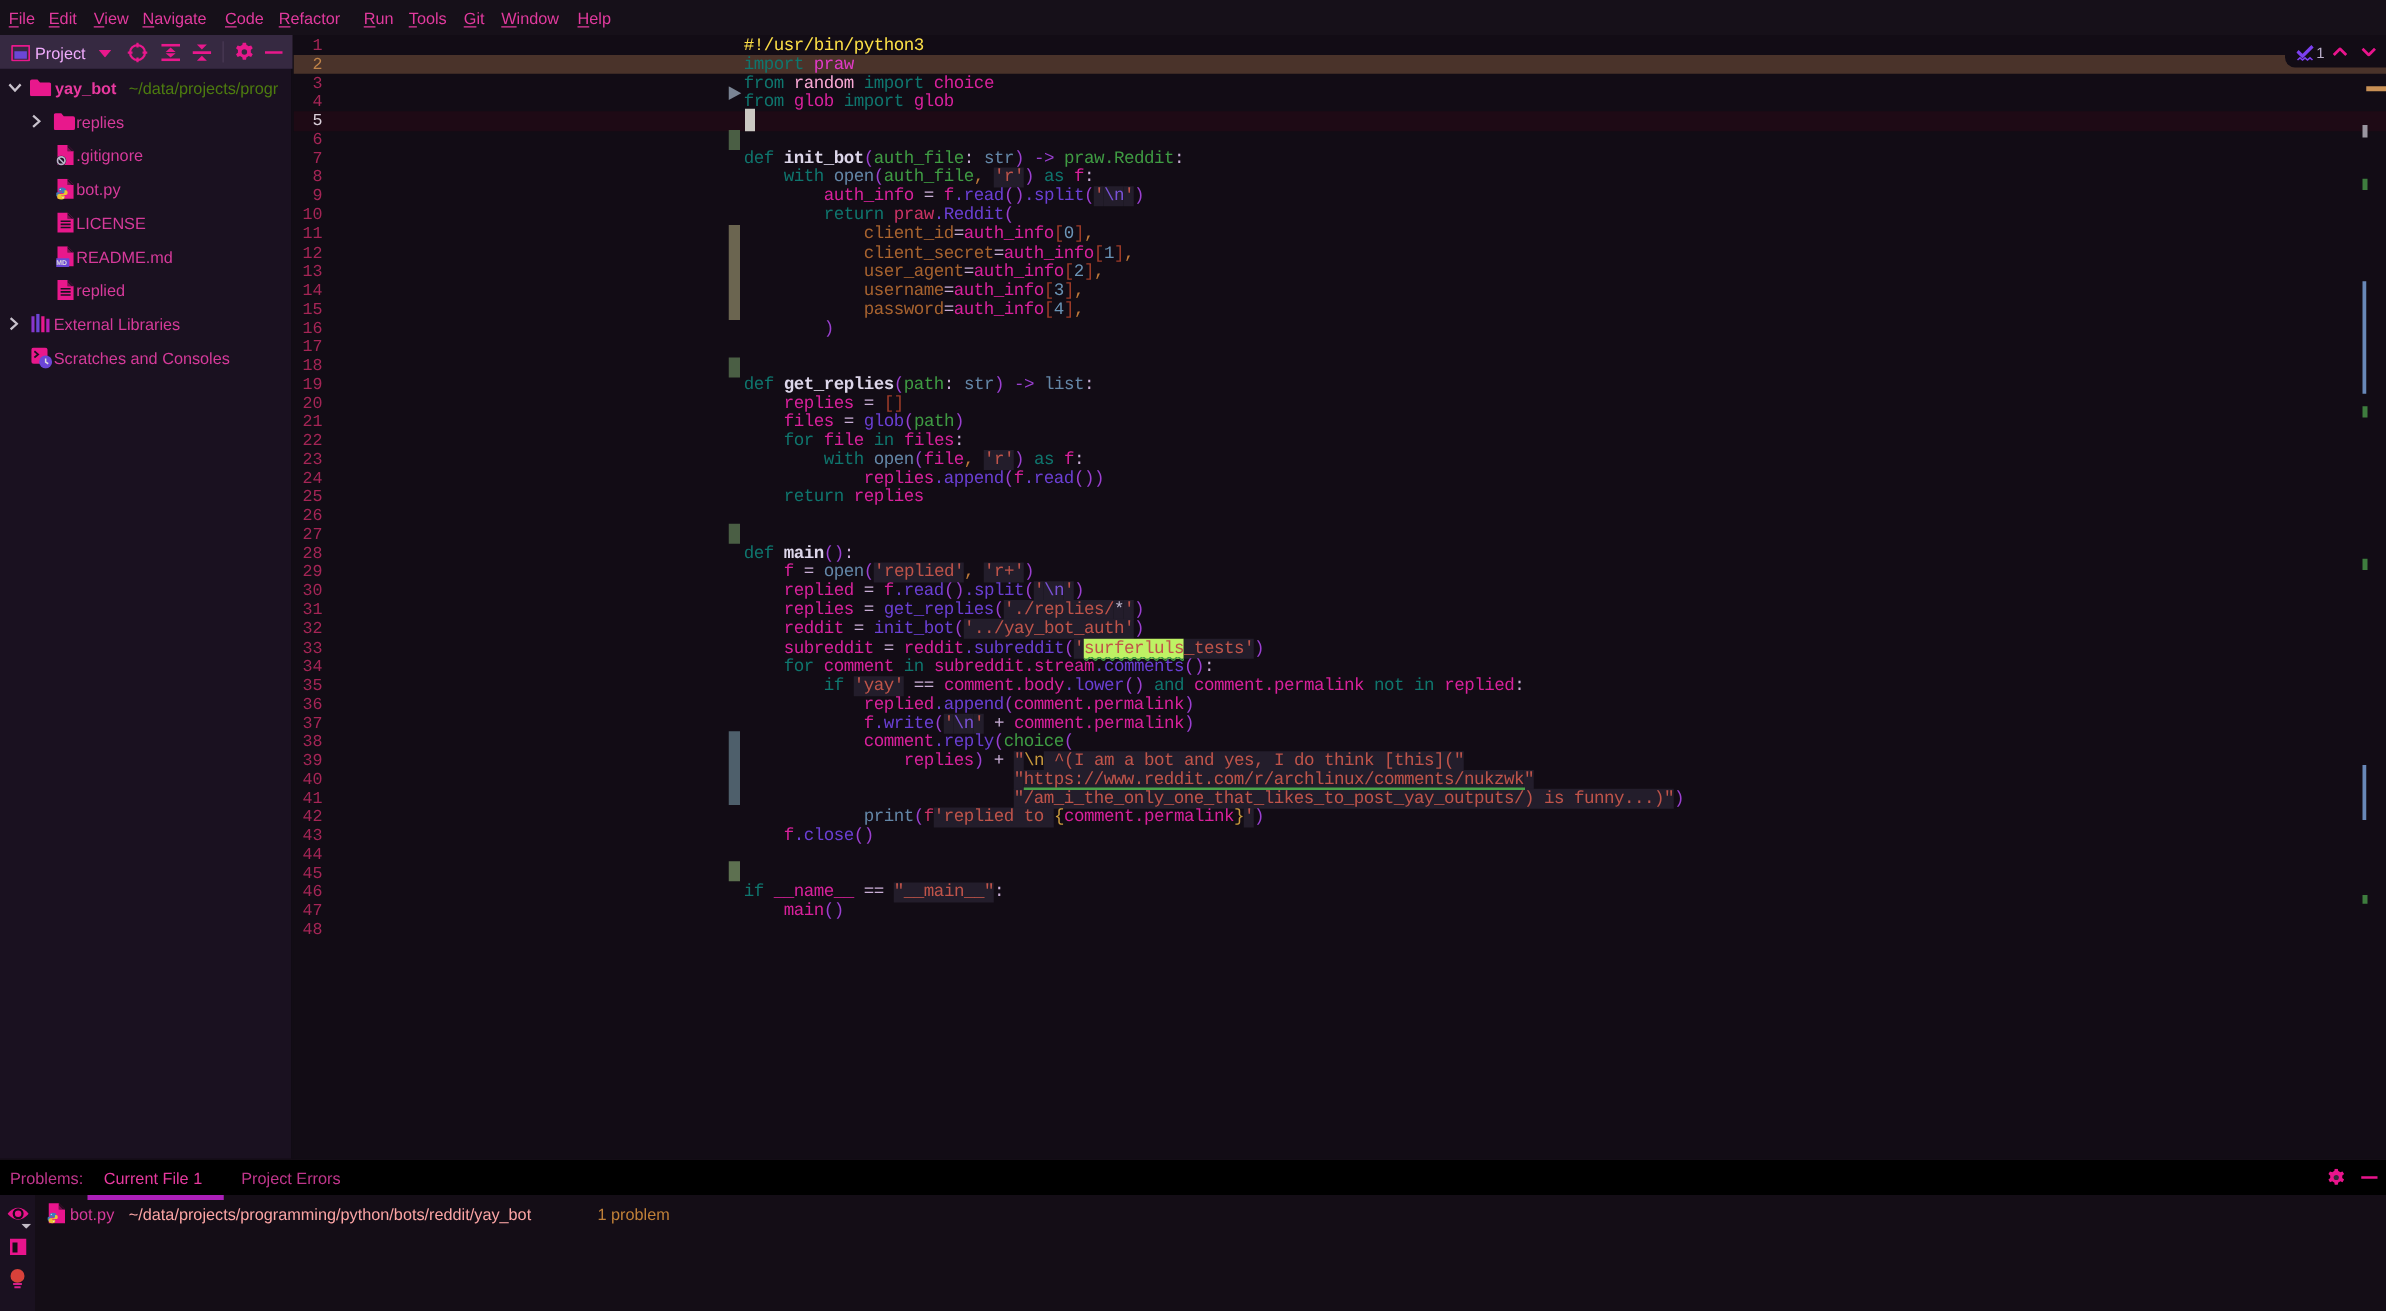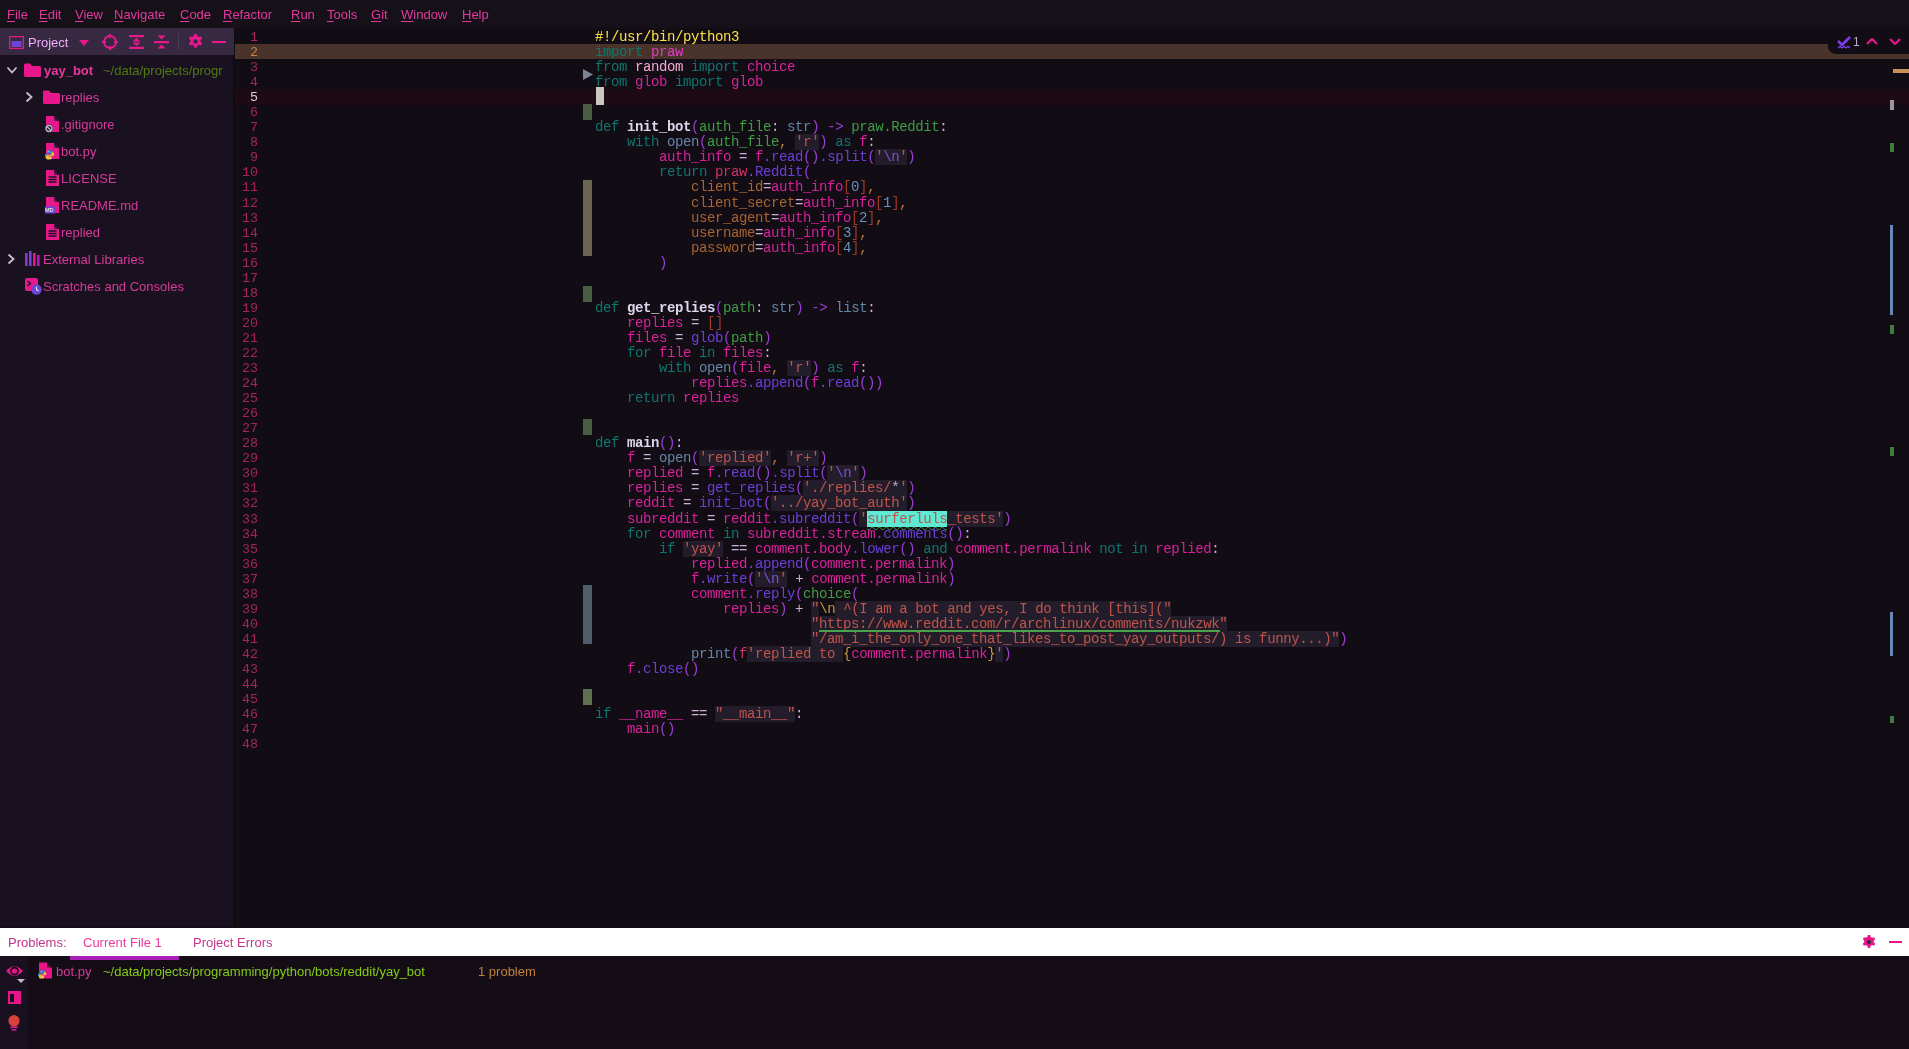--- a/index.html
+++ b/index.html
@@ -21,27 +21,27 @@
   font:13.33px/15.04px "Liberation Mono",monospace;color:#a52556;white-space:pre}
 #code{position:absolute;left:360px;top:2px;font:14px/15.04px "Liberation Mono",monospace;
   letter-spacing:-0.4px;color:#c9aed6;white-space:pre}
 #code i{font-style:normal}
 .c{color:#fde047}.k{color:#0f766e}.v{color:#d9219c}.fn{color:#ddd6ea;font-weight:bold}
 .m{color:#6b3fd4}.b{color:#6487a8}.g{color:#3f9c43}.na{color:#a8632f}.n{color:#6a93b5}
 .bk{color:#9e3b28}.p{color:#9a3fd0}.o{color:#c9aed6}.cm{color:#bf7a39}
 .s,.sb{color:#c0544a}.sb{background:#231d2b}
 .e{color:#7a52d6;background:#231d2b}.e2{color:#c99a3c}
 .pr{color:#e23ac8}.rr{color:#cc3366}.rm{color:#f9a8d4}.w{color:#b9b3c9;background:#231d2b}
-.sq{color:#c0544a;background:#5eead4;text-decoration:underline wavy #3e9b42 1px;text-underline-offset:3px}
+.sq{color:#c0544a;background:#bef264;text-decoration:underline wavy #3e9b42 1px;text-underline-offset:3px}
 .su{color:#c0544a;background:#231d2b}
 .vcs{position:absolute;left:348px;width:9px}
 .mark{position:absolute}
 
 #probs{position:absolute;left:0;top:927px;width:1909px;height:122px;background:#140d16}
-#ptabs{position:absolute;left:0;top:1px;width:1909px;height:28px;background:#ffffff;color:#c0368c;font-size:13px}
+#ptabs{position:absolute;left:0;top:1px;width:1909px;height:28px;background:#000000;color:#c0368c;font-size:13px}
 #ptabs span{position:absolute;top:7px}
 .prow{position:absolute;left:0;width:1909px;font-size:13px;white-space:nowrap}
 svg{display:block}
 </style></head><body>
 <div id="menu">
     <span style="left:7px"><u>F</u>ile</span>
     <span style="left:39px"><u>E</u>dit</span>
     <span style="left:75px"><u>V</u>iew</span>
     <span style="left:114px"><u>N</u>avigate</span>
     <span style="left:180px"><u>C</u>ode</span>
@@ -322,19 +322,19 @@
         <path d="M8 0 l5 5 h-5 z" fill="#140d16"></path>
         <path d="M8 1.5 l3.5 3.5 h-3.5 z" fill="#e8148c" opacity="0.45"></path>
         <g transform="translate(-1.2,7.6) scale(0.88)">
           <path d="M5 0 c-2.2 0-2.6 1-2.6 1.8 v1.4 h2.7 v.5 H1.5 C.6 3.7 0 4.4 0 5.5 c0 1.1.6 1.9 1.5 1.9 h1 V6 c0-.9.8-1.6 1.7-1.6 h2.7 c.8 0 1.4-.7 1.4-1.5 V1.8 C8.3.9 7.3 0 5 0 z" fill="#3d7dbb"></path>
           <circle cx="3.7" cy="1.5" r=".55" fill="#dfeaf4"></circle>
           <path d="M4.6 9.6 c2.2 0 2.6-1 2.6-1.8 V6.4 H4.5 v-.5 h3.6 c.9 0 1.5-.7 1.5-1.8 0-1.1-.6-1.9-1.5-1.9 h-1 v1.4 c0 .9-.8 1.6-1.7 1.6 H2.7 c-.8 0-1.4.7-1.4 1.5 v1.1 c0 .9 1 1.8 3.3 1.8 z" fill="#e9c431"></path>
           <circle cx="5.9" cy="8.1" r=".55" fill="#dfeaf4"></circle>
         </g>
       </svg>
       <span class="abs" style="left:56px;top:4px;color:#d63a9a">bot.py</span>
-      <span class="abs" style="left:103px;top:4px;color:#84cc16">~/data/projects/programming/python/bots/reddit/yay_bot</span>
+      <span class="abs" style="left:103px;top:4px;color:#fca5a5">~/data/projects/programming/python/bots/reddit/yay_bot</span>
       <span class="abs" style="left:478px;top:4px;color:#c08038">1 problem</span>
     </div>
     <svg class="abs" style="left:8px;top:88px" width="13" height="17">
       <circle cx="6" cy="5.7" r="5.6" fill="#d8413a"></circle>
       <path d="M2.5 11.3 h7 v1.6 h-7 z M3.5 14 h5 v1.5 h-5 z" fill="#d81f8c"></path>
     </svg>
   </div>
 </body></html>

